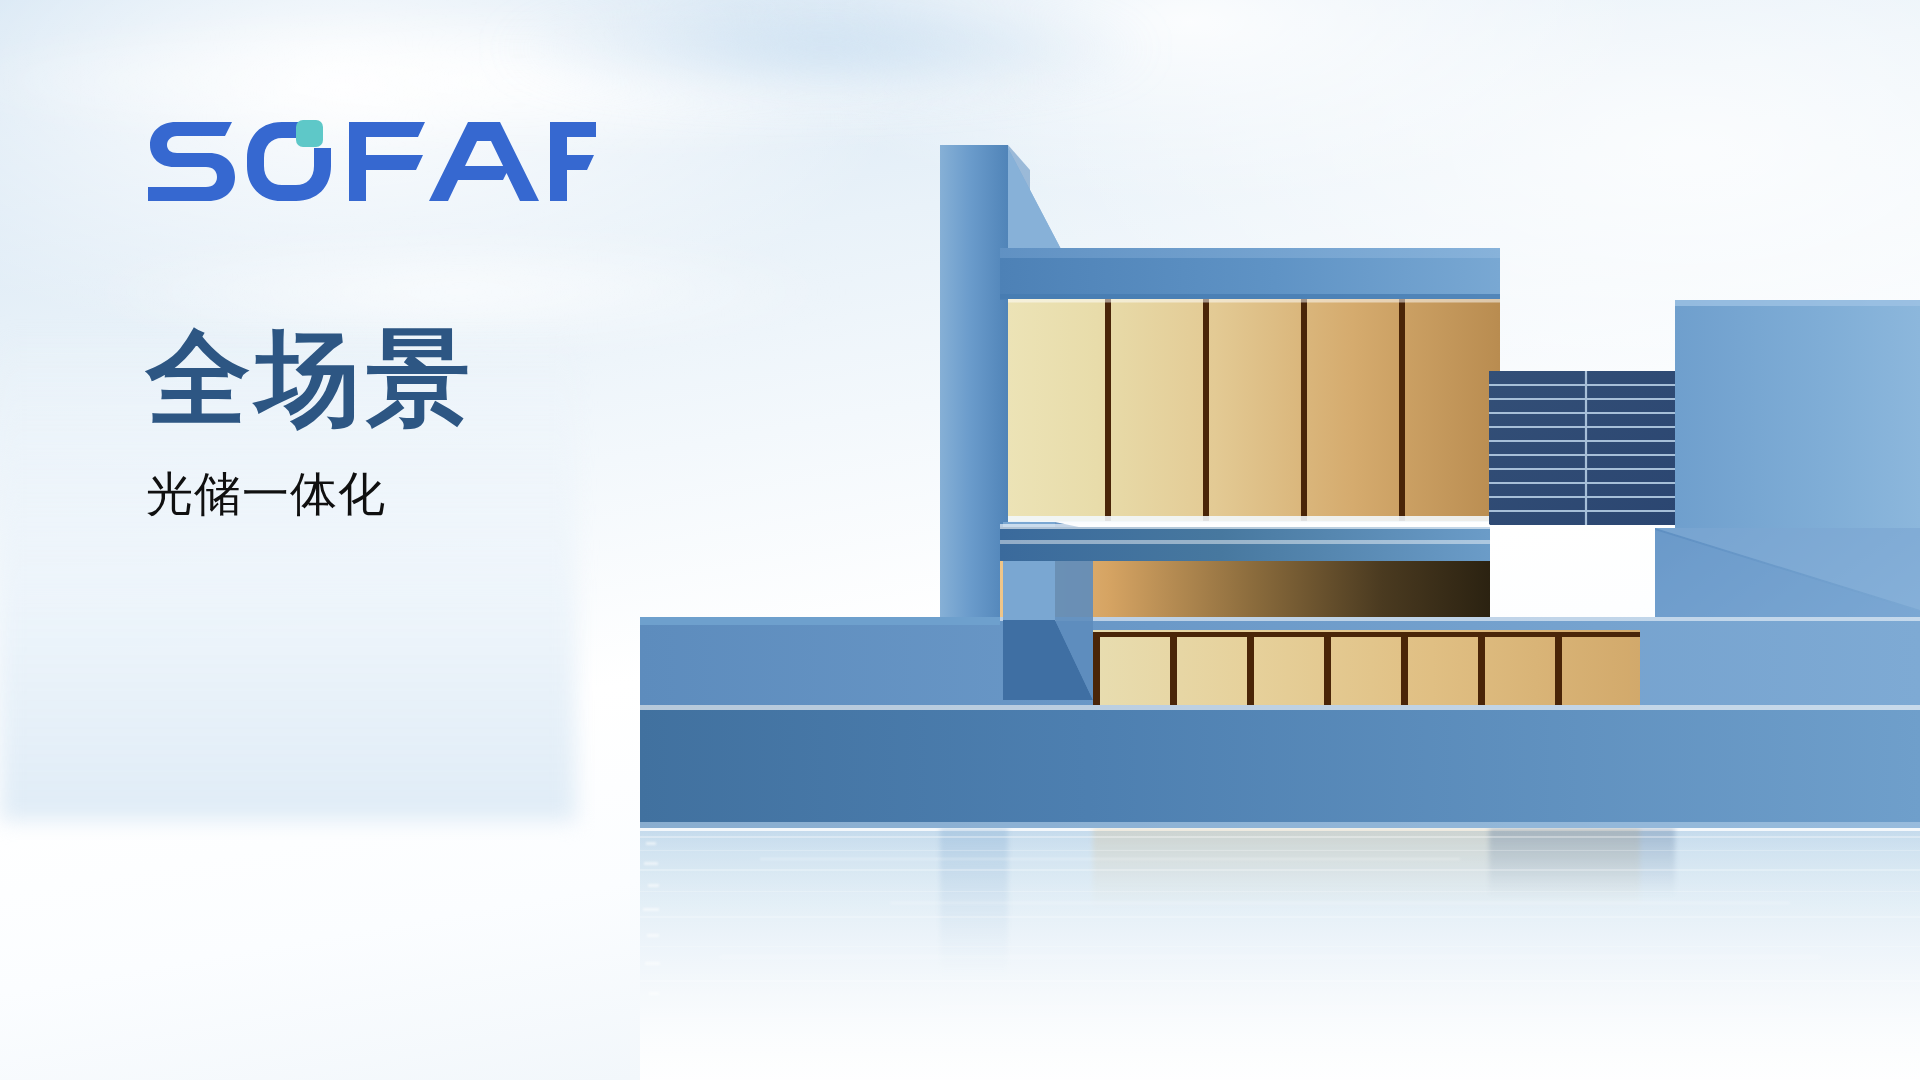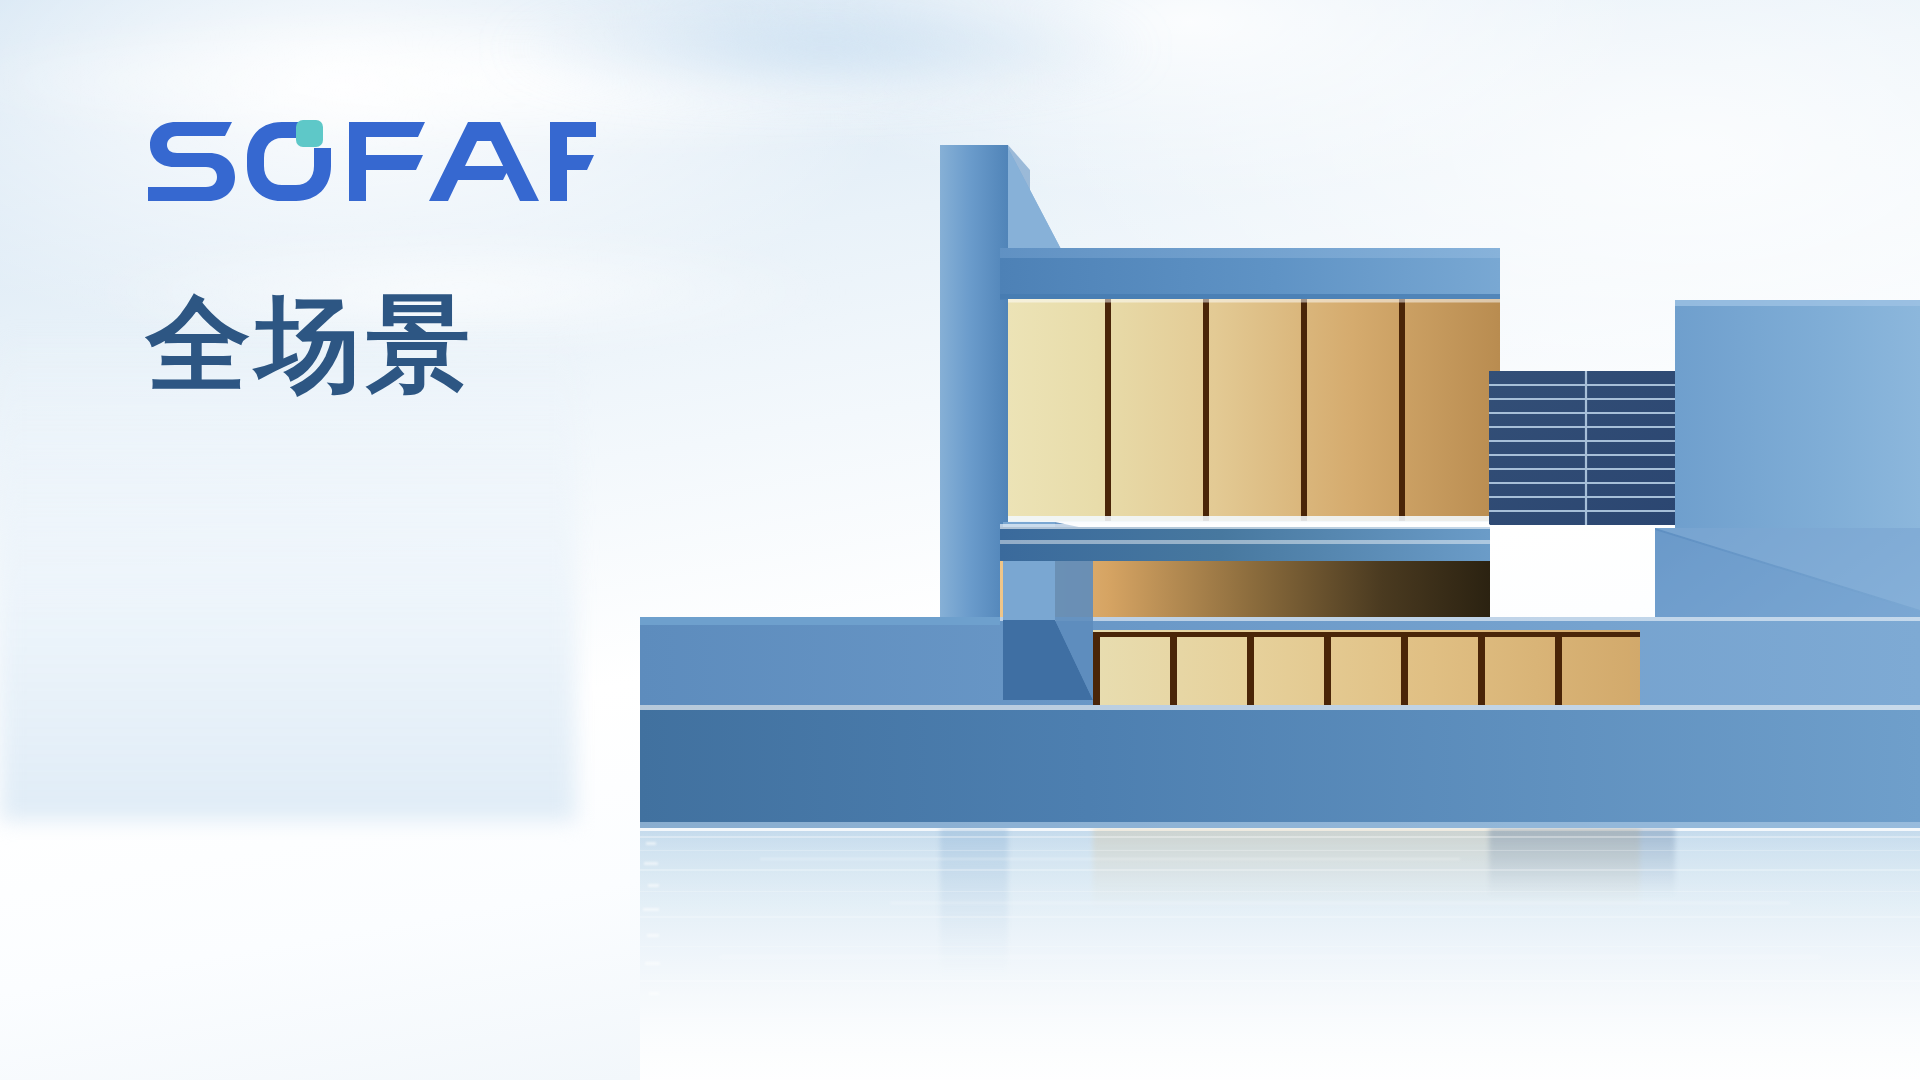--- a/index.html
+++ b/index.html
@@ -80,21 +80,21 @@
   .logo {
     position: relative;
     height: 86px;
     width: 450px;
     margin-bottom: 0;
   }
   .logo svg { display: block; }
 
   
   .headline {
-    margin-top: 85px;
+    margin-top: 119px;
     font-size: 104px;
     line-height: 1.06;
     font-weight: bold;
     letter-spacing: 6px;
     color: #2d5683;
     font-family: "Liberation Sans", "DejaVu Sans", sans-serif;
     white-space: nowrap;
   }
 
   
@@ -410,17 +410,18 @@
           <path d="M404 4 L404 83 L421 83 L421 52 L441 52 L448 37 L421 37 L421 19 L450 19 L450 4 Z"></path>
         </g>
 
         <rect x="150" y="2" width="27" height="27" rx="7" ry="7" fill="#5ec8c8"></rect>
       </svg>
     </div>
 
     <div class="headline">全场景</div>
 
     <div class="subtitle">
+      <div>光储一体化</div>
     </div>
 
   </div>
 
 </div>
 
 </body></html>

